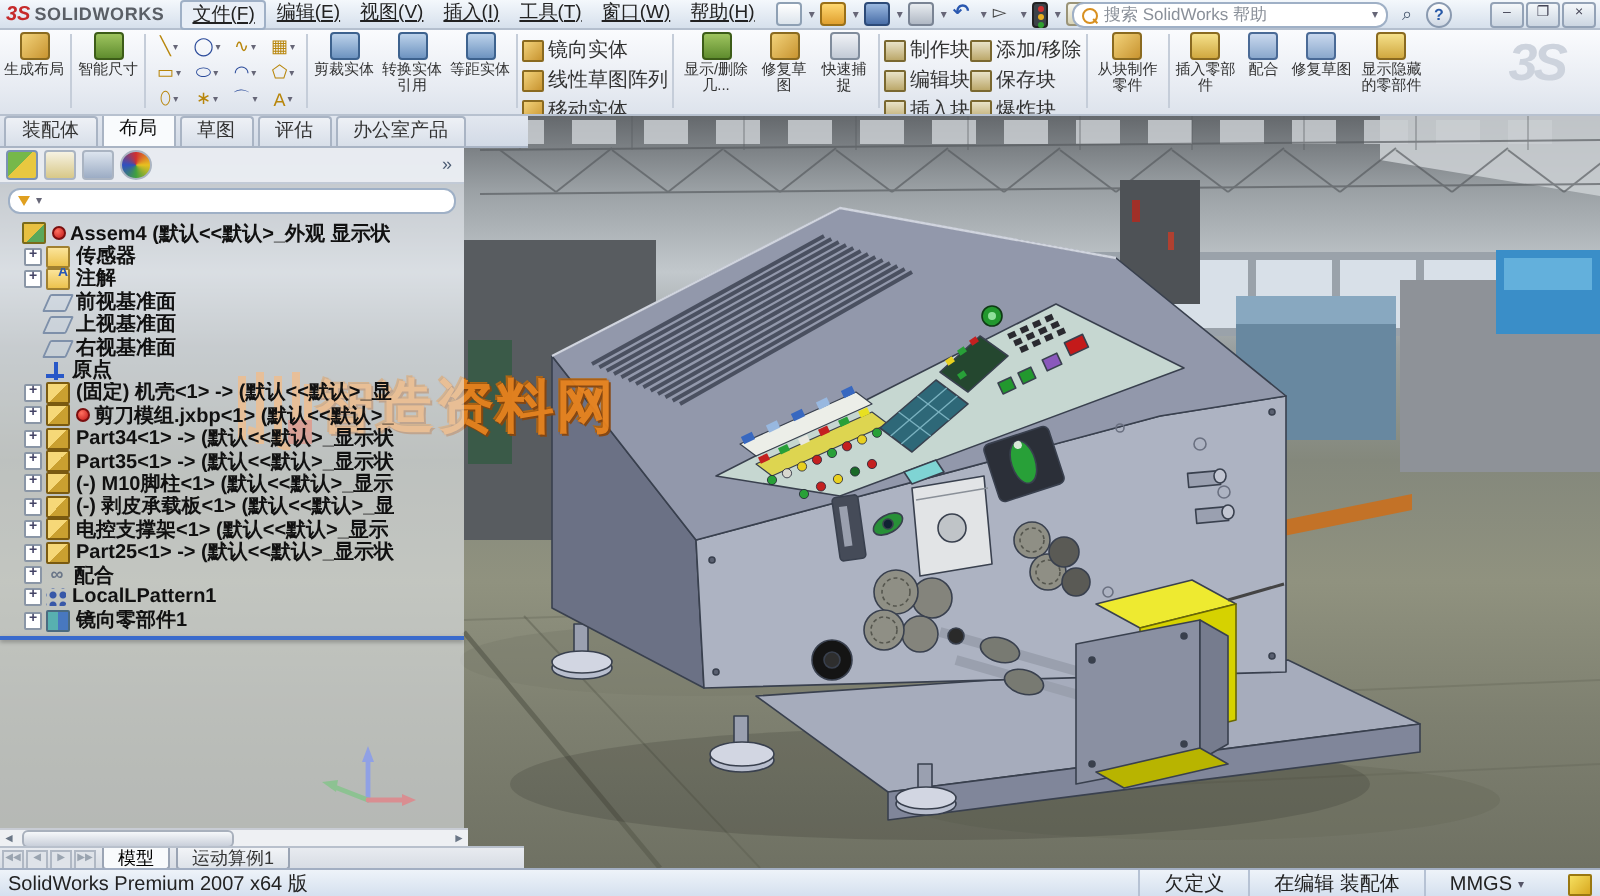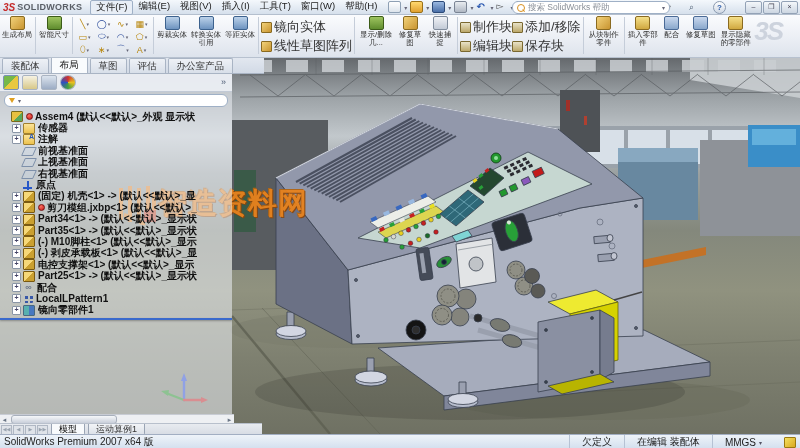--- a/index.html
+++ b/index.html
@@ -7,37 +7,37 @@
        font-family:"Liberation Sans","DejaVu Sans",sans-serif;
        -webkit-font-smoothing:antialiased;background:#d8dee8;}
   
   #titlebar{position:absolute;left:0;top:0;width:800px;height:14px;
     background:linear-gradient(#f4f8fc,#d6e0ec);border-bottom:1px solid #b4bfce;
     display:flex;align-items:center;font-size:9.5px;color:#222;z-index:60;}
   #brand{display:flex;align-items:center;margin-left:3px;white-space:nowrap;}
   #brand-ds{color:#c62a2a;font-weight:bold;font-style:italic;font-size:10px;margin-right:2px;}
   #brand-text{font-weight:bold;color:#5a5f66;font-size:9px;letter-spacing:.3px;}
   #menubar{display:flex;margin-left:8px;}
-  .menu-item{padding:0 5px;white-space:nowrap;color:#222;}
+  .menu-item{padding:0 5px;white-space:nowrap;color:#222;text-decoration:underline;}
   .menu-item:first-child{border:1px solid #9fb0c6;border-radius:2px;background:#e8eef6;}
   #qat{display:flex;align-items:center;margin-left:6px;gap:3px;}
   .qico{width:11px;height:10px;border-radius:2px;position:relative;flex:none;}
   .q-new{background:linear-gradient(#fff,#dce4ec);border:1px solid #8ea0b4;}
   .q-open{background:linear-gradient(#ffd870,#e0a030);border:1px solid #9a7018;}
   .q-save{background:linear-gradient(#9ab8e0,#4a6fa8);border:1px solid #2c4a78;}
   .q-print{background:linear-gradient(#e8ecf0,#b0b8c4);border:1px solid #7a8494;}
   .q-undo{background:none;color:#2a58b0;font-size:10px;line-height:9px;font-weight:bold;}
   .q-select{background:none;color:#444;font-size:9px;line-height:9px;}
   .q-traffic{background:#3c4248;border:1px solid #222;width:6px;height:11px;}
   .q-traffic i{display:block;width:3px;height:3px;border-radius:50%;margin:1px auto 0;}
   .q-props{background:linear-gradient(#f8f8f0,#d8d4b8);border:1px solid #9a9478;}
   .q-view{background:linear-gradient(#cfe0f0,#9ab8d8);border:1px solid #6a88a8;}
   .qcaret{color:#667;font-size:6px;}
   #doctitle{margin-left:14px;color:#333;white-space:nowrap;font-size:9.5px;}
-  #search-wrap{position:absolute;right:74px;top:1px;display:flex;align-items:center;gap:19px;}
+  #search-wrap{position:absolute;right:74px;top:1px;display:flex;align-items:center;gap:7px;}
   #searchbox{display:flex;align-items:center;width:148px;height:11px;background:#fff;
     border:1px solid #9fb0c6;border-radius:6px;padding:0 4px;color:#8a9099;font-size:8.5px;}
   .mag{width:6px;height:6px;border:1.4px solid #d89020;border-radius:50%;position:relative;flex:none;margin-right:3px;}
   .mag::after{content:"";position:absolute;width:3px;height:1.4px;background:#d89020;transform:rotate(45deg);left:4px;top:5px;}
   #search-ph{flex:1;overflow:hidden;white-space:nowrap;}
   #magbtn{color:#4a5a70;font-size:9px;}
   #helpbtn{width:11px;height:11px;border-radius:50%;background:linear-gradient(#fefefe,#cfd8e4);
     border:1px solid #8a9ab0;color:#2a5aa8;font-size:8px;font-weight:bold;text-align:center;line-height:11px;}
   #winbtns{position:absolute;right:2px;top:1px;display:flex;gap:1px;}
   .winbtn{width:15px;height:11px;background:linear-gradient(#f4f7fa,#ccd6e2);border:1px solid #93a2b6;
@@ -46,21 +46,21 @@
   #ribbon{position:absolute;left:0;top:14px;width:800px;height:43px;
     background:linear-gradient(#fbfcfe,#e7ebf2 70%,#dde3ec);border-bottom:1px solid #b7c1cf;
     display:flex;align-items:stretch;z-index:55;overflow:hidden;}
   .rib-sep{width:1px;background:#c5cdd9;margin:3px 1px;flex:none;}
   .rgroup{display:flex;align-items:flex-start;padding:1px 1px;flex:none;}
   .rbtn{display:flex;flex-direction:column;align-items:center;justify-content:flex-start;
     margin:0 1px;padding-top:1px;flex:none;text-align:center;}
   .rbtn .ric{width:13px;height:12px;margin-bottom:1px;border-radius:2px;flex:none;}
   .rbtn .rlb{font-size:7.5px;line-height:8px;color:#333;word-break:break-all;}
   .rstack{display:flex;flex-direction:column;justify-content:flex-start;gap:1px;padding-top:3px;flex:none;}
-  .rrow{display:flex;align-items:center;gap:2px;font-size:13px;color:#333;white-space:nowrap;}
+  .rrow{display:flex;align-items:center;gap:2px;font-size:10px;color:#333;white-space:nowrap;}
   .rrow .ric{width:9px;height:9px;border-radius:1px;flex:none;}
   .rgrid{display:grid;grid-template-columns:repeat(4,19px);grid-auto-rows:13px;padding-top:2px;flex:none;}
   .gcell{display:flex;align-items:center;justify-content:center;font-size:9px;}
   .gcell b{font-weight:normal;}
   .gcaret{color:#667;font-size:5px;margin-left:1px;}
   [data-icon]{background:linear-gradient(135deg,#f2d27a,#c89430);border:1px solid #8a6a20;}
   [data-icon="smart-dimension-icon"],[data-icon="relations-icon"]{background:linear-gradient(#9ec45f,#5f8c2e);border-color:#3c5c18;}
   [data-icon="trim-icon"],[data-icon="convert-entities-icon"],[data-icon="offset-entities-icon"]{background:linear-gradient(#bcd2ea,#6d93c0);border-color:#3d628e;}
   [data-icon="insert-component-icon"],[data-icon="show-hidden-icon"]{background:linear-gradient(#f5e08a,#d0a840);border-color:#8a6a20;}
   [data-icon="mate-icon"],[data-icon="move-component-icon"]{background:linear-gradient(#c9d8ee,#8aa8cc);border-color:#4a6a96;}

